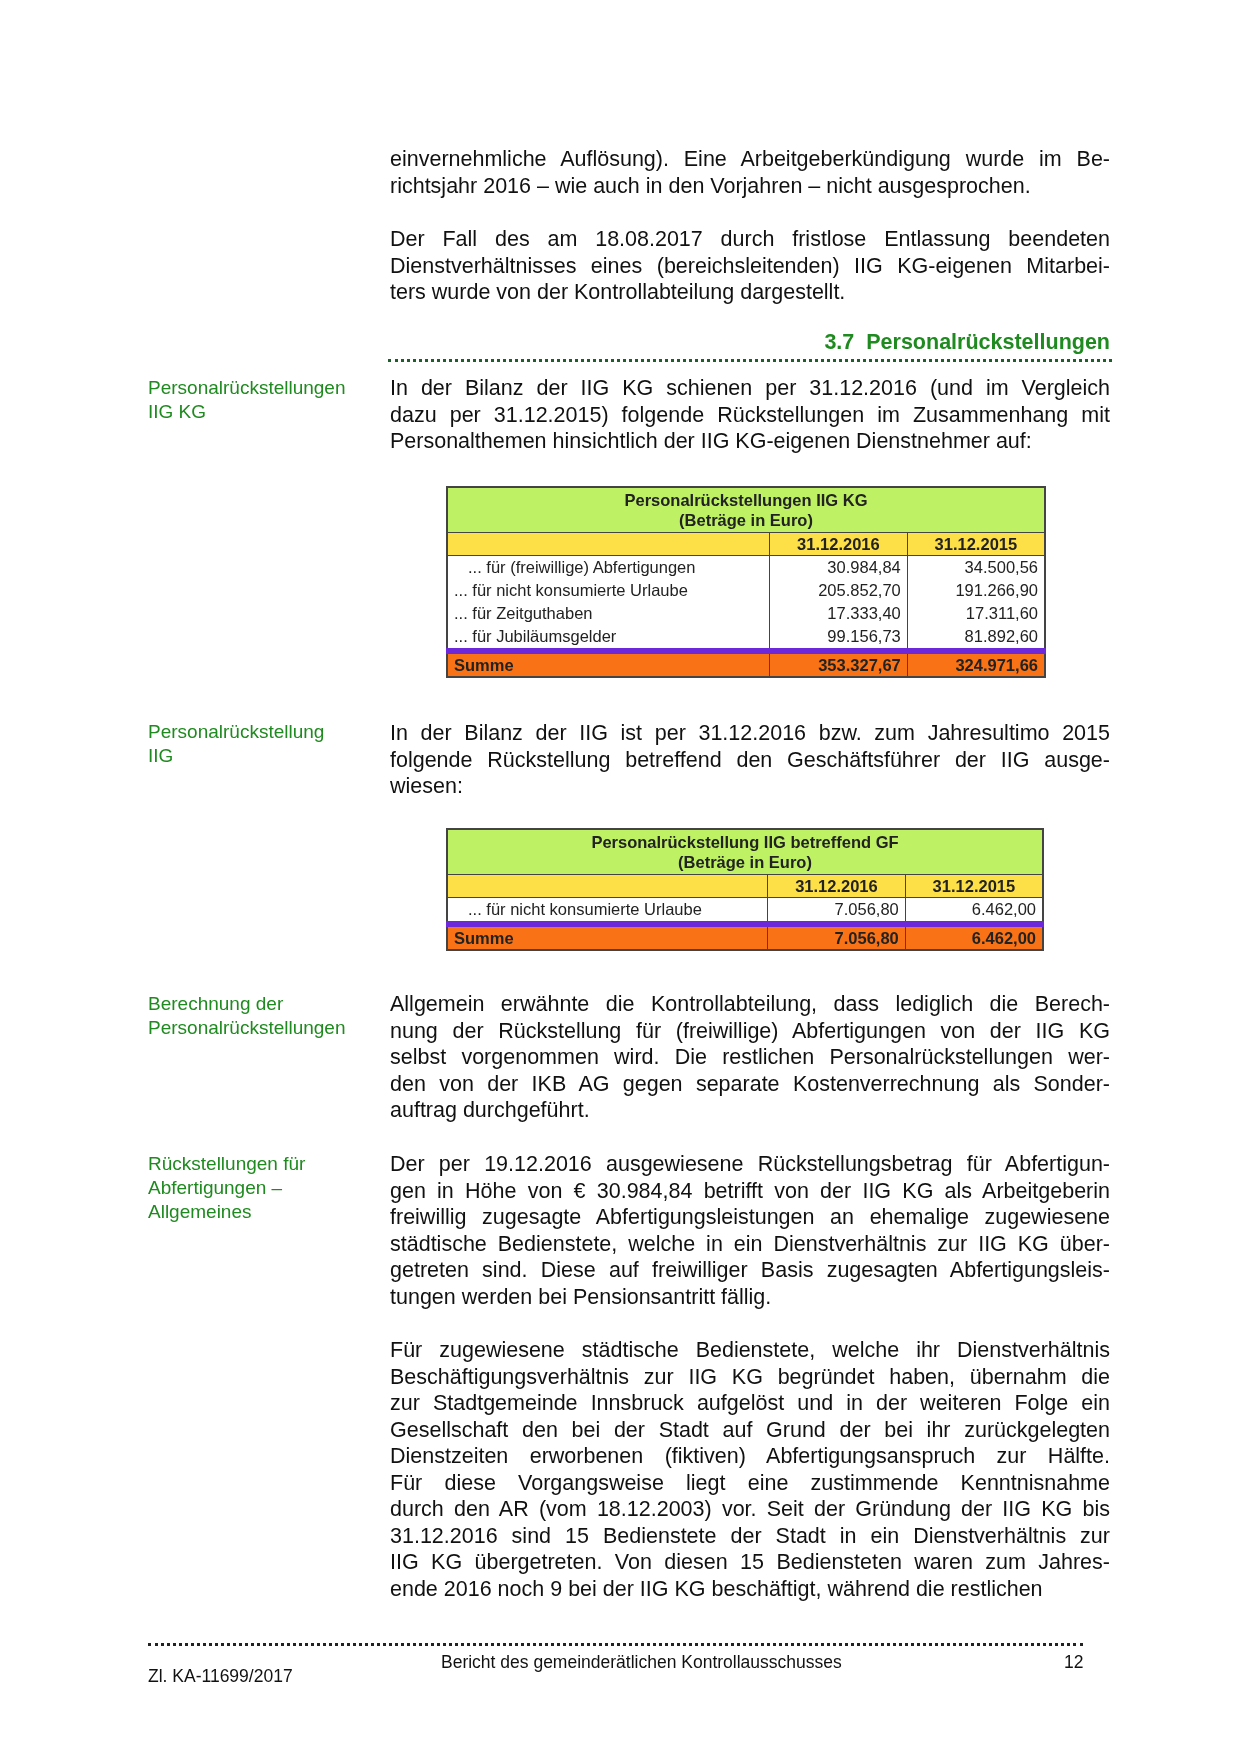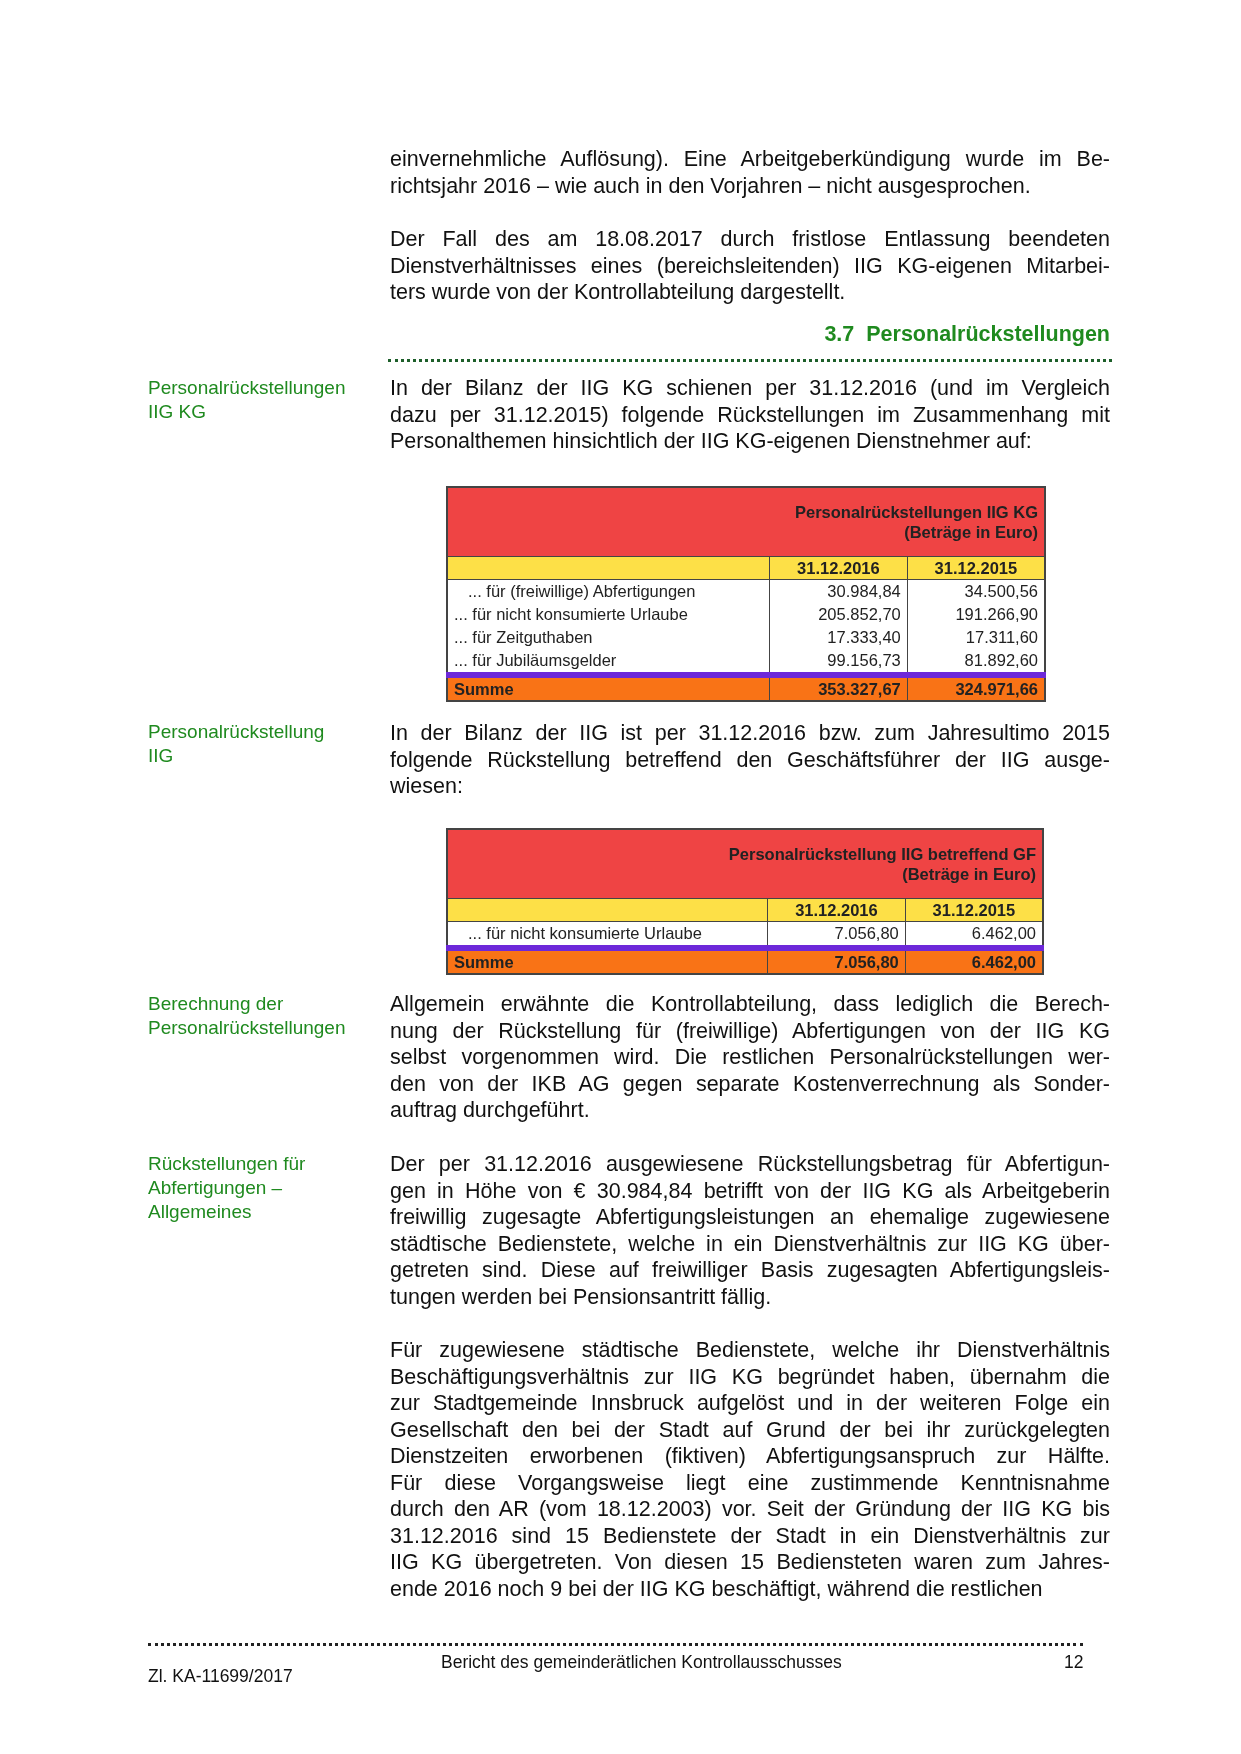--- a/index.html
+++ b/index.html
@@ -9,29 +9,29 @@
 
     .para { position: absolute; left: 390px; width: 720px; font-size: 21.5px; line-height: 26.5px;
             text-align: justify; color: #111; margin: 0; }
     .para .line { display: block; text-align: justify; text-align-last: justify; white-space: nowrap; }
     .para .line.last { text-align-last: left; }
 
     .margin-label { position: absolute; left: 148px; width: 230px; font-size: 19px; line-height: 24px;
                     color: #1f8a1f; margin: 0; }
     .margin-label span { display: block; }
 
-    .section-heading { position: absolute; left: 390px; width: 720px; top: 322px; text-align: right;
+    .section-heading { position: absolute; left: 390px; width: 720px; top: 330px; text-align: right;
                        font-size: 21.5px; color: #1f8a1f; margin: 0; }
     .section-rule { position: absolute; left: 388px; width: 724px; top: 359px; height: 0;
                     border-top: 3px dotted #1d5e2a; }
 
     .tbl-wrap { position: absolute; }
     table.fin { border-collapse: collapse; font-size: 16.5px; color: #222; }
     table.fin td, table.fin th { border: 1px solid #444; padding: 0 6px; }
-    table.fin .title-row th { background: #ef4444; font-weight: bold; text-align: right; line-height: 20px; padding: 14px 6px; }
+    table.fin .title-row th { background: #bef264; font-weight: bold; text-align: center; line-height: 20px; padding: 2px 6px; }
     table.fin .head-row th { background: #fde047; font-weight: bold; text-align: center; height: 22px; }
     table.fin .data-row td { border-top: none; border-bottom: none; height: 23px; background: #fff; }
     table.fin .data-row.first td { border-top: 1px solid #444; padding-left: 20px; }
     table.fin .data-row td.num { text-align: right; }
     table.fin .sum-row td { background: #f97316; font-weight: bold; height: 22px; border-top: 6px solid #6d28d9; }
     table.fin .sum-row td.num { text-align: right; }
     table.fin { border: 2px solid #444; }
 
     .footer-rule { position: absolute; left: 148px; width: 935px; top: 1643px; height: 0;
                    border-top: 3px dotted #222; }
@@ -175,21 +175,21 @@
       <span class="line last">auftrag durchgeführt.</span>
     </p>
 
   <p class="margin-label" style="top:1152px">
       <span class="line">Rückstellungen für</span>
       <span class="line">Abfertigungen –</span>
       <span class="line last">Allgemeines</span>
     </p>
 
   <p class="para" style="top:1151px">
-      <span class="line">Der per 31.12.2016 ausgewiesene Rückstellungsbetrag für Abfertigun-</span>
+      <span class="line">Der per 19.12.2016 ausgewiesene Rückstellungsbetrag für Abfertigun-</span>
       <span class="line">gen in Höhe von € 30.984,84 betrifft von der IIG KG als Arbeitgeberin</span>
       <span class="line">freiwillig zugesagte Abfertigungsleistungen an ehemalige zugewiesene</span>
       <span class="line">städtische Bedienstete, welche in ein Dienstverhältnis zur IIG KG über-</span>
       <span class="line">getreten sind. Diese auf freiwilliger Basis zugesagten Abfertigungsleis-</span>
       <span class="line last">tungen werden bei Pensionsantritt fällig.</span>
     </p>
 
   <p class="para" style="top:1337px">
       <span class="line">Für zugewiesene städtische Bedienstete, welche ihr Dienstverhältnis</span>
       <span class="line">Beschäftigungsverhältnis zur IIG KG begründet haben, übernahm die</span>

